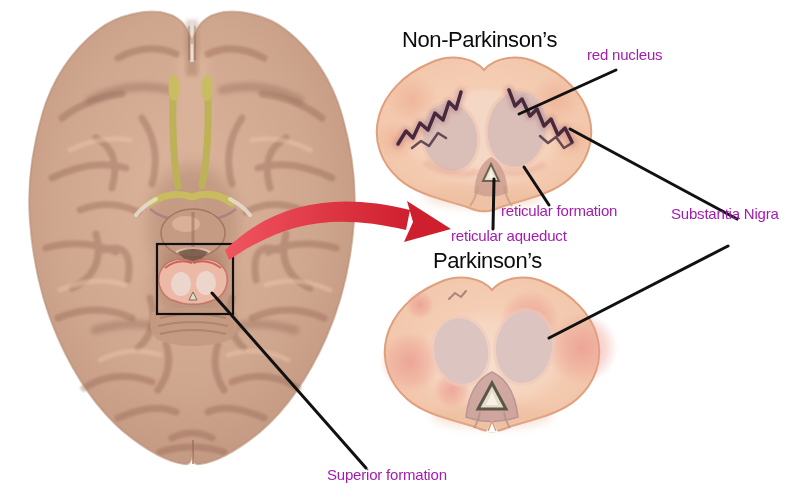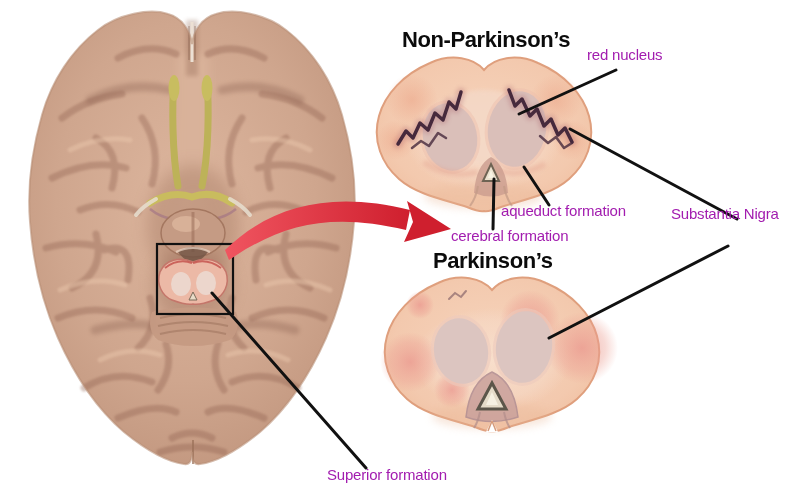--- a/index.html
+++ b/index.html
@@ -1,21 +1,21 @@
 <!DOCTYPE html>
 <html><head>
 <meta charset="utf-8">
 <style>
   html,body{margin:0;padding:0;background:#ffffff}
   body{width:800px;height:501px;position:relative;overflow:hidden;
        font-family:"Liberation Sans",sans-serif;}
   .stage{position:absolute;left:0;top:0;width:800px;height:501px}
   .lbl{position:absolute;color:#a21caf;font-size:15px;line-height:1.05;
        white-space:nowrap;letter-spacing:-0.2px}
-  .ttl{position:absolute;color:#0b0b0b;font-size:22px;font-weight:bold;
+  .ttl{position:absolute;color:#0b0b0b;font-size:22px;font-weight:normal;
        white-space:nowrap;letter-spacing:-0.4px}
   #ttl-nonp{left:402px;top:27px}
   #lbl-red-nucleus{left:587px;top:47px}
   #lbl-reticular{left:501px;top:203px}
   #lbl-aqueduct{left:451px;top:228px}
   #ttl-p{left:433px;top:248px}
   #lbl-sn{left:671px;top:206px}
   #lbl-sc{left:327px;top:467px}
 </style>
 </head>
@@ -235,17 +235,17 @@
     <line x1="524" y1="167" x2="549" y2="205"></line>
     <line x1="494" y1="179" x2="493" y2="229"></line>
     <line x1="570" y1="129" x2="737" y2="219"></line>
     <line x1="728" y1="246" x2="549" y2="338"></line>
     <line x1="212" y1="293" x2="366" y2="468"></line>
   </g>
 </svg>
 
 <div id="ttl-nonp" class="ttl">Non-Parkinson’s</div>
 <div id="lbl-red-nucleus" class="lbl">red nucleus</div>
-<div id="lbl-reticular" class="lbl">aqueduct formation</div>
-<div id="lbl-aqueduct" class="lbl">cerebral formation</div>
+<div id="lbl-reticular" class="lbl">reticular formation</div>
+<div id="lbl-aqueduct" class="lbl">reticular aqueduct</div>
 <div id="ttl-p" class="ttl">Parkinson’s</div>
 <div id="lbl-sn" class="lbl">Substantia Nigra</div>
 <div id="lbl-sc" class="lbl">Superior formation</div>
 
 </body></html>

